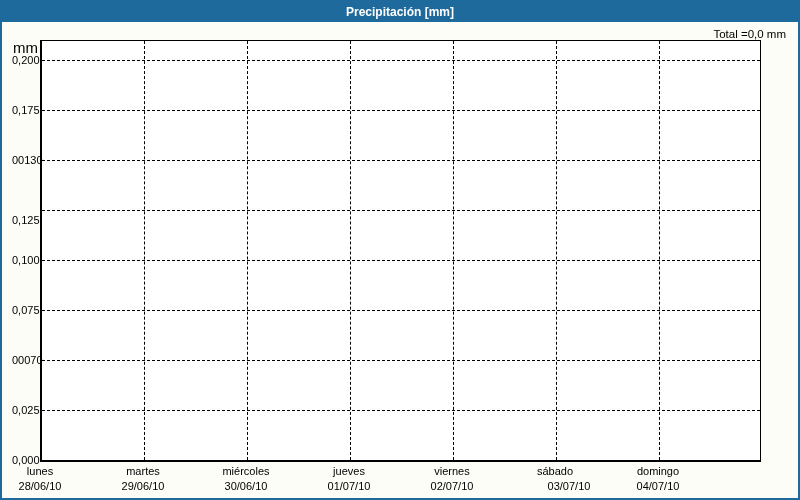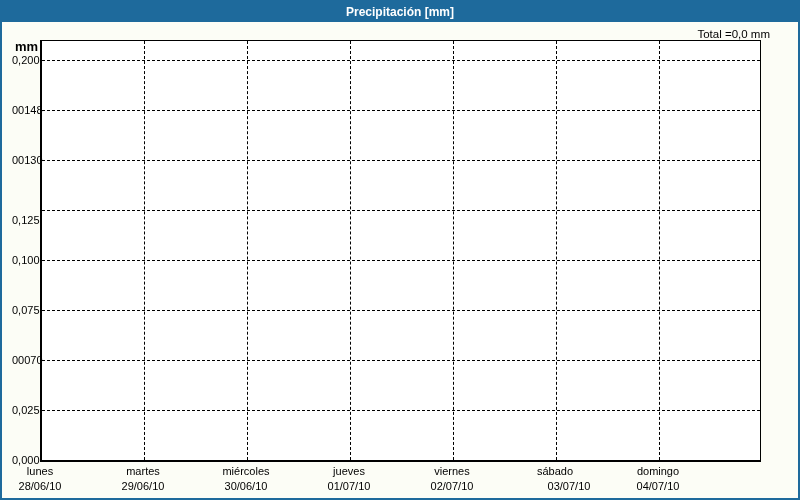--- a/index.html
+++ b/index.html
@@ -18,27 +18,27 @@
   .titlebar {
     position:absolute; left:0; top:0;
     width:796px; height:20px;
     background:#1e6a9c;
     display:flex; align-items:center; justify-content:center;
   }
   .titlebar span {
     color:#ffffff; font-size:12px; font-weight:bold;
   }
   .total-label {
-    position:absolute; top:26px; right:28px;
+    position:absolute; top:26px; right:12px;
     font-size:11.5px; color:#000000;
     white-space:nowrap;
   }
   .y-unit {
     position:absolute; left:0; top:37px; width:36px;
-    text-align:right; font-size:13px; color:#000000;font-weight:bold;
+    text-align:right; font-size:15px; color:#000000;
   }
   .plot {
     position:absolute; left:38px; top:38px;
     width:721px; height:422px;
     background:#ffffff;
     border:1px solid #000000;
     border-left-width:2px;
     border-bottom-width:2px;
   }
   .hgrid {
@@ -85,21 +85,21 @@
     <div class="hgrid" style="top:369px"></div>
     <div class="vgrid" style="left:102px"></div>
     <div class="vgrid" style="left:205px"></div>
     <div class="vgrid" style="left:308px"></div>
     <div class="vgrid" style="left:411px"></div>
     <div class="vgrid" style="left:514px"></div>
     <div class="vgrid" style="left:617px"></div>
   </div>
 
   <div class="y-tick" style="top:52px">0,200</div>
-  <div class="y-tick" style="top:102px">00148</div>
+  <div class="y-tick" style="top:102px">0,175</div>
   <div class="y-tick" style="top:152px">00130</div>
   <div class="y-tick" style="top:212px">0,125</div>
   <div class="y-tick" style="top:252px">0,100</div>
   <div class="y-tick" style="top:302px">0,075</div>
   <div class="y-tick" style="top:352px">00070</div>
   <div class="y-tick" style="top:402px">0,025</div>
   <div class="y-tick" style="top:452px">0,000</div>
 
   <div class="x-day" style="left:-13px">lunes</div>
   <div class="x-date" style="left:-13px">28/06/10</div>

